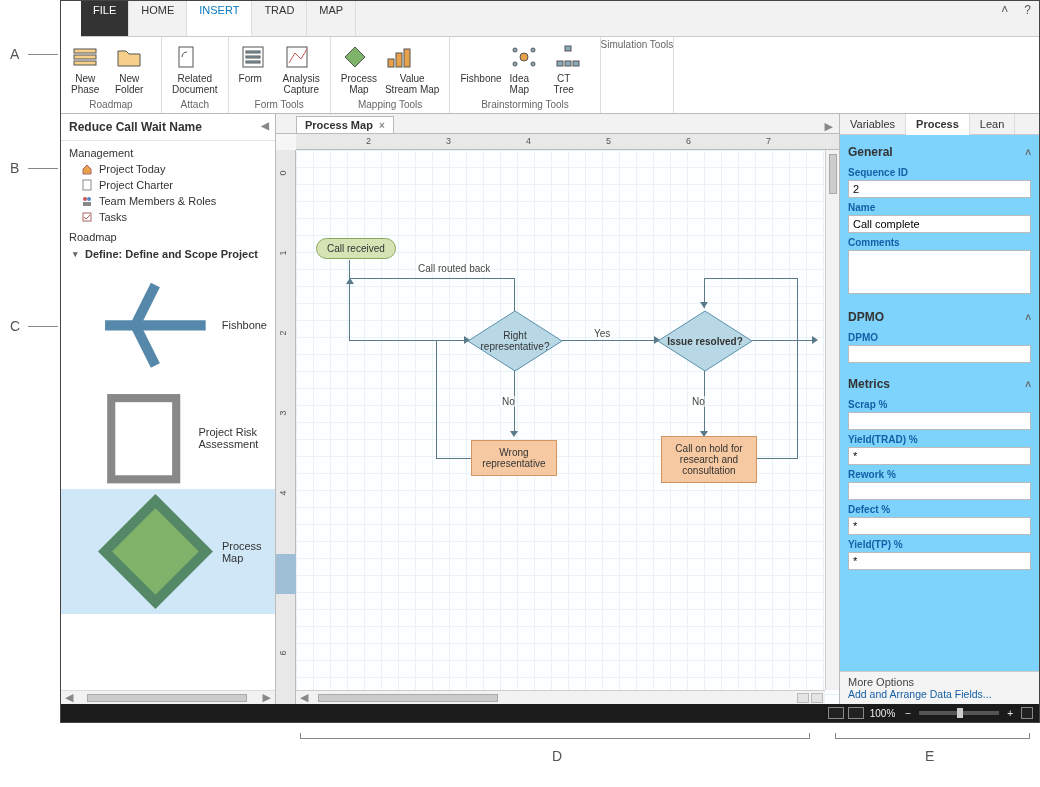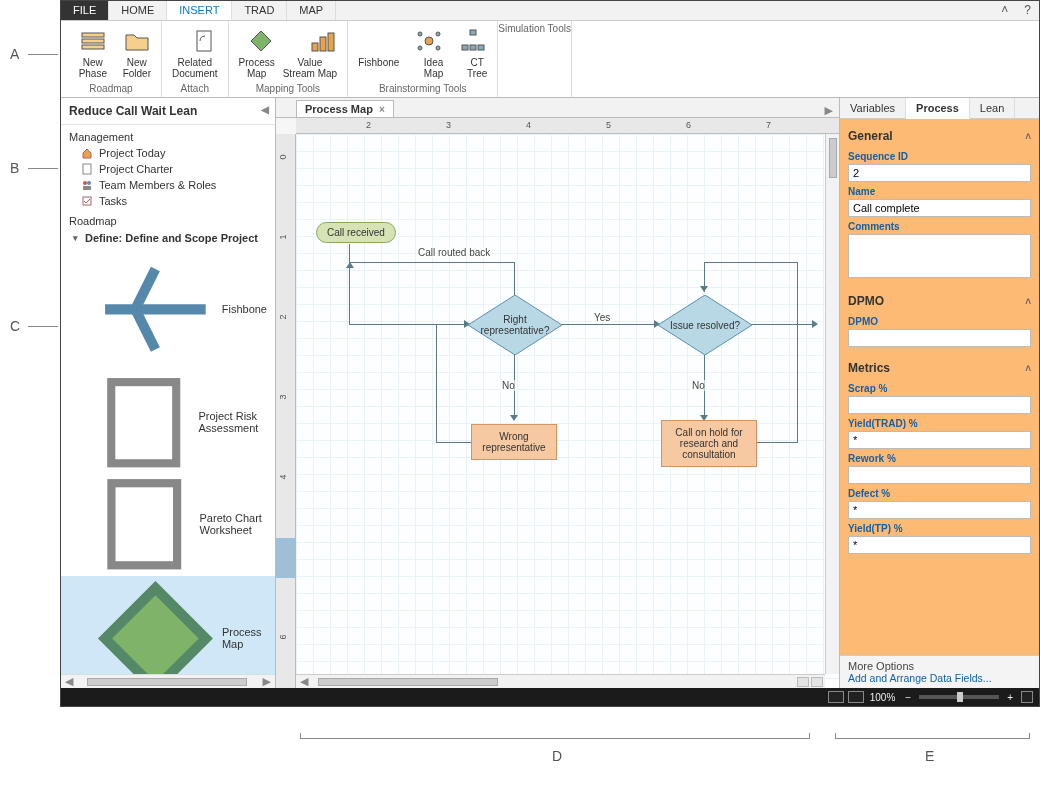--- a/index.html
+++ b/index.html
@@ -6,32 +6,32 @@
   body { margin: 0; background: #fff; color: #333; font-size: 11px; width: 1040px; }
   
   
   .callout { position: absolute; font-size: 14px; color: #555; }
   .callout .tick { position: absolute; background: #888; }
   
   
   .app { position: relative; margin-left: 60px; margin-top: 0; width: 980px; border: 1px solid #444; background: #fff; }
   
   
-  .menubar { display: flex; align-items: stretch; background: #f2f2f2; border-bottom: 1px solid #ccc; height: 20px; }
+  .menubar { display: flex; align-items: stretch; background: #f2f2f2; border-bottom: 1px solid #ccc; height: 36px; margin-left: 20px; }
   .menubar .tab { padding: 3px 12px; font-size: 11px; cursor: pointer; border-right: 1px solid #ddd; }
   .menubar .tab.file { background: #333; color: #fff; }
   .menubar .tab.active { background: #fff; border-bottom: 1px solid #fff; color: #0a7abf; }
   .menubar .spacer { flex: 1; }
   .menubar .ctrl { padding: 2px 8px; cursor: pointer; font-size: 12px; color: #555; }
   
   
   .ribbon { display: flex; background: #fff; border-bottom: 1px solid #bbb; }
   .ribbon-group { border-right: 1px solid #ddd; display: flex; flex-direction: column; }
   .ribbon-group .buttons { display: flex; padding: 4px 6px 0 6px; }
-  .ribbon-btn { display: flex; flex-direction: column; align-items: flex-end; justify-content: flex-start; padding: 2px 4px; min-width: 44px; cursor: pointer; }
+  .ribbon-btn { display: flex; flex-direction: column; align-items: flex-start; justify-content: flex-start; padding: 2px 4px; min-width: 44px; cursor: pointer; }
   .ribbon-btn .ico { width: 28px; height: 28px; margin-bottom: 2px; }
   .ribbon-btn .lbl { font-size: 10px; text-align: center; line-height: 11px; color: #333; white-space: pre-line; }
   .ribbon-group .caption { font-size: 10px; color: #666; text-align: center; padding: 2px 0 3px 0; }
   
   
   .body { display: flex; height: 590px; }
   
   
   .nav { width: 215px; border-right: 1px solid #bbb; background: #fff; display: flex; flex-direction: column; }
   .nav-title { padding: 6px 8px; font-size: 12px; font-weight: 600; border-bottom: 1px solid #e6e6e6; position: relative; }
@@ -74,21 +74,21 @@
   .decision svg { position:absolute; inset:0; }
   .decision .dlabel { position: relative; z-index: 1; padding: 0 6px; line-height: 11px; }
   .edge-label { position: absolute; font-size: 10px; color: #444; background: rgba(255,255,255,0.6); padding: 0 2px; }
   .arrow-line { position: absolute; background: #5a7a8a; }
   .arrow-head { position: absolute; width: 0; height: 0; }
   .ah-right { border-top:4px solid transparent; border-bottom:4px solid transparent; border-left:6px solid #5a7a8a; }
   .ah-down { border-left:4px solid transparent; border-right:4px solid transparent; border-top:6px solid #5a7a8a; }
   .sel-band { position:absolute; left:0; width:20px; background:#9fbfd6; }
   
   
-  .taskpane { width: 200px; border-left: 1px solid #bbb; background: #fdba74; display: flex; flex-direction: column; }
+  .taskpane { width: 200px; border-left: 1px solid #bbb; background: #7dd3fc; display: flex; flex-direction: column; }
   .tp-tabs { display: flex; border-bottom: 1px solid #ccc; background: #f2f2f2; }
   .tp-tabs .t { padding: 4px 10px; font-size: 11px; cursor: pointer; border-right: 1px solid #ddd; }
   .tp-tabs .t.active { background: #fff; font-weight: 600; border-bottom: 1px solid #fff; margin-bottom: -1px; }
   .tp-body { flex: 1; overflow: auto; padding: 6px 8px; }
   .tp-sec { font-weight: 700; font-size: 12px; padding: 4px 0; display: flex; justify-content: space-between; align-items: center; }
   .tp-sec .chev { color: #666; font-size: 10px; }
   .tp-field-label { color: #1560a6; font-size: 10px; font-weight: 600; margin-top: 4px; }
   .tp-input { width: 100%; border: 1px solid #bbb; padding: 2px 4px; font-size: 11px; margin-top: 2px; }
   .tp-textarea { width: 100%; border: 1px solid #bbb; height: 44px; margin-top: 2px; resize: none; position:relative; }
   .tp-footer { border-top: 1px solid #ccc; background: #f4f4f4; padding: 4px 8px; }
@@ -169,20 +169,42 @@
               <rect x="7" y="4" width="14" height="20" fill="#fff"></rect>
               <path d="M10 14c0-3 2-5 5-5" fill="none"></path>
             </svg>
           <span class="lbl">Related
 Document</span>
         </div>
       </div>
       <div class="caption">Attach</div>
     </div>
 
+    <div class="ribbon-group">
+      <div class="buttons">
+        <div class="ribbon-btn">
+          <svg class="ico" viewBox="0 0 28 28">
+              <rect x="4" y="4" width="20" height="20" fill="#fff"></rect>
+              <rect x="7" y="8" width="14" height="2" fill="#8ab"></rect>
+              <rect x="7" y="13" width="14" height="2" fill="#8ab"></rect>
+              <rect x="7" y="18" width="14" height="2" fill="#8ab"></rect>
+            </svg>
+          <span class="lbl">Form</span>
+        </div>
+        <div class="ribbon-btn">
+          <svg class="ico" viewBox="0 0 28 28">
+              <rect x="4" y="4" width="20" height="20" fill="#fff"></rect>
+              <polyline points="6,20 12,10 18,16 24,6" fill="none" stroke="#c55"></polyline>
+            </svg>
+          <span class="lbl">Analysis
+Capture</span>
+        </div>
+      </div>
+      <div class="caption">Form Tools</div>
+    </div>
 
     <div class="ribbon-group">
       <div class="buttons">
         <div class="ribbon-btn">
           <svg class="ico" viewBox="0 0 28 28">
               <polygon points="14,4 24,14 14,24 4,14" fill="#7fb36a"></polygon>
             </svg>
           <span class="lbl">Process
 Map</span>
         </div>
@@ -242,21 +264,21 @@
 
     <div class="ribbon-group">
       <div class="caption">Simulation Tools</div>
     </div>
   </div>
 
   <div class="body">
 
     <div class="nav">
       <div class="nav-title">
-        <span>Reduce Call Wait Lean</span>
+        <span>Reduce Call Wait Name</span>
         <span class="chev">◀</span>
       </div>
       <div class="scroll">
         <div class="nav-section">Management</div>
         <div class="nav-item">
             <svg class="mini" viewBox="0 0 12 12">
               <path d="M2 6l4-4 4 4v5H2z" fill="#e7a24a" stroke="#a66"></path>
             </svg>
             <span>Project Today</span>
           </div>
@@ -294,26 +316,20 @@
               <line x1="4" y1="6" x2="6" y2="2" stroke="#58a"></line>
               <line x1="4" y1="6" x2="6" y2="10" stroke="#58a"></line>
             </svg>
             <span>Fishbone</span>
           </div>
         <div class="tree-child">
             <svg class="mini" viewBox="0 0 12 12">
               <rect x="2" y="1" width="8" height="10" fill="#fff" stroke="#888"></rect>
             </svg>
             <span>Project Risk Assessment</span>
-          </div>
-        <div class="tree-child">
-            <svg class="mini" viewBox="0 0 12 12">
-              <rect x="2" y="1" width="8" height="10" fill="#fff" stroke="#888"></rect>
-            </svg>
-            <span>Pareto Chart Worksheet</span>
           </div>
         <div class="tree-child sel">
             <svg class="mini" viewBox="0 0 12 12">
               <polygon points="6,1 11,6 6,11 1,6" fill="#7fb36a" stroke="#586"></polygon>
             </svg>
             <span>Process Map</span>
           </div>
 
       </div>
       <div class="hscroll">
@@ -382,21 +398,21 @@
           <div class="edge-label" style="left:204px; top:246px;">No</div>
 
           <div class="shape proc" style="left:175px; top:290px;">
               <span>Wrong representative</span>
             </div>
 
           <div class="arrow-line" style="left:175px; top:308px; width:0; height:1px;"></div>
           <div class="arrow-line" style="left:140px; top:308px; width:35px; height:1px;"></div>
           <div class="arrow-line" style="left:140px; top:190px; width:1px; height:119px;"></div>
 
-          <div class="shape decision" style="left:362px; top:161px;">
+          <div class="shape decision" style="left:362px; top:161px;font-weight:bold;">
             <svg viewBox="0 0 94 60">
                 <polygon points="47,0 94,30 47,60 0,30" fill="#b9d8e6" stroke="#5b8fab"></polygon>
               </svg>
             <span class="dlabel">Issue resolved?</span>
           </div>
 
           <div class="arrow-line" style="left:456px; top:190px; width:60px; height:1px;"></div>
           <div class="arrow-head ah-right" style="left:516px; top:186px;"></div>
 
           <div class="arrow-line" style="left:408px; top:221px; width:1px; height:60px;"></div>

